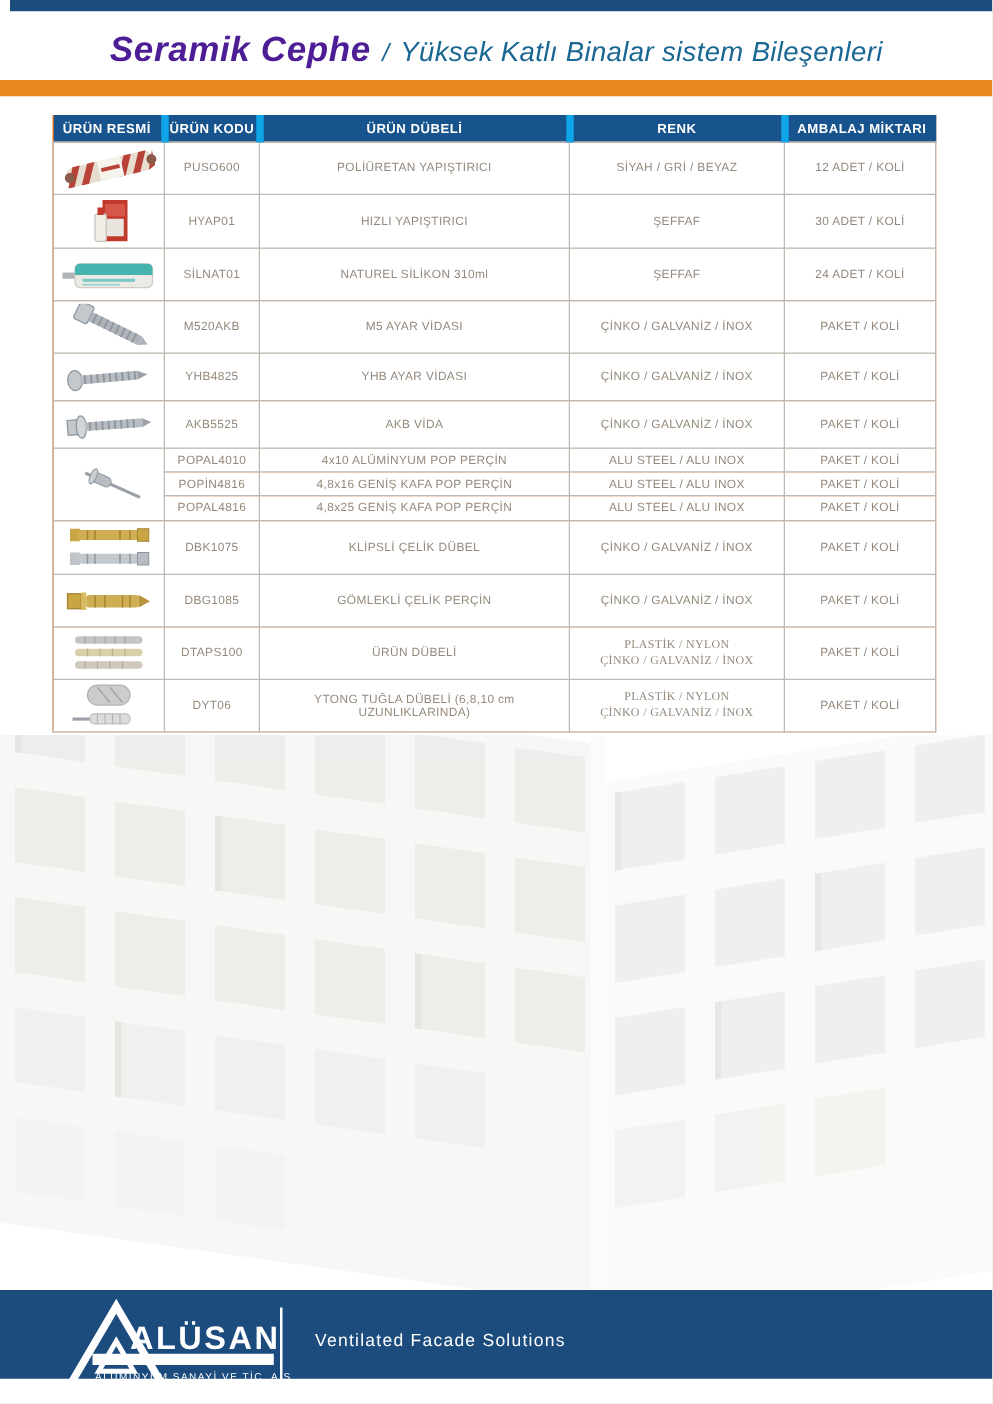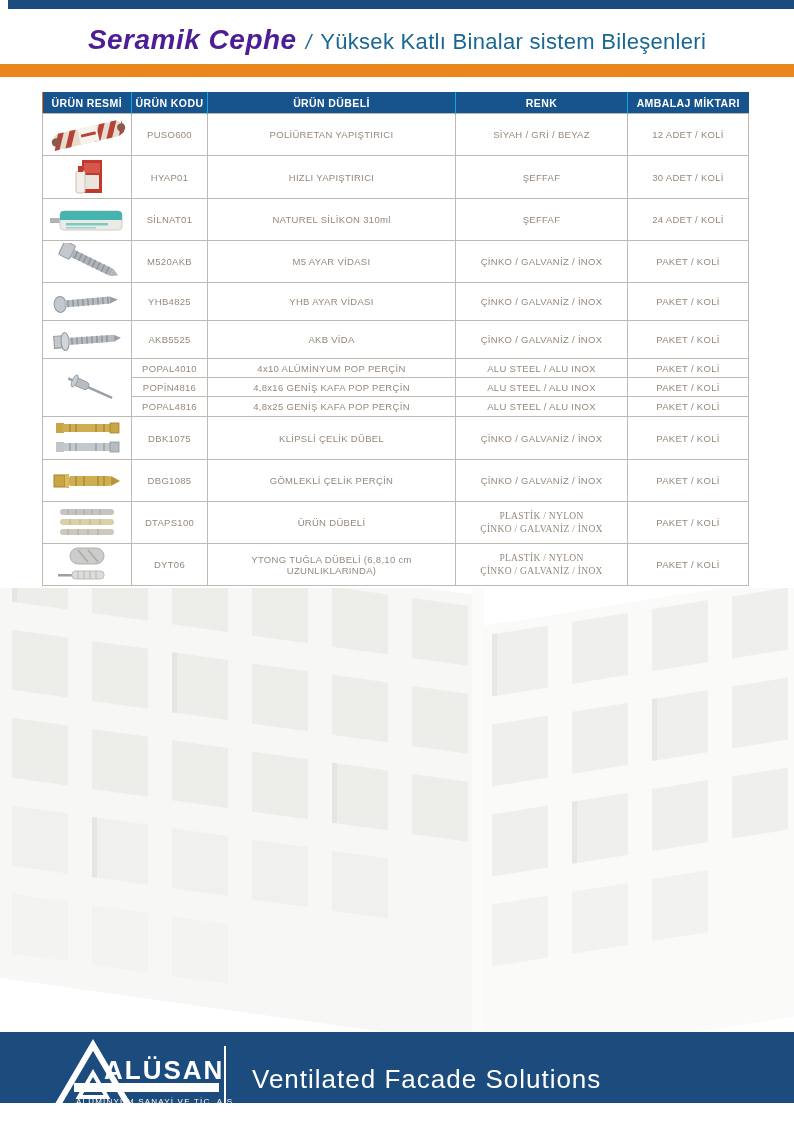--- a/index.html
+++ b/index.html
@@ -9,47 +9,47 @@
   }
   
   .topbar{position:absolute;left:8px;top:0;width:786px;height:9px;background:#1c4b7d;}
   
   .title-wrap{
     position:absolute;left:0;top:24px;width:794px;height:40px;
     display:flex;align-items:baseline;justify-content:center;gap:9px;white-space:nowrap;
   }
   .title-primary{font-size:28px;font-weight:bold;font-style:italic;color:#4c1d95;letter-spacing:0.5px;}
   .title-sep{font-size:20px;font-style:italic;color:#1a6793;}
-  .title-secondary{font-size:22px;color:#1a6793;letter-spacing:0.3px;}
+  .title-secondary{font-size:22px;font-style:italic;color:#1a6793;letter-spacing:0.3px;}
   .orange-bar{position:absolute;left:0;top:64px;width:794px;height:13px;background:#e9861d;}
   
   table.products{
     position:absolute;left:42px;top:92px;width:706px;
     border-collapse:collapse;table-layout:fixed;z-index:3;background:#f97316;
   }
   table.products th{
     background:#17538c;color:#ffffff;font-size:10.5px;font-weight:bold;
-    letter-spacing:0.4px;height:21px;border-left:1px solid #0ea5e9;padding:0;text-align:center;
+    letter-spacing:0.4px;height:21px;border-left:6px solid #0ea5e9;padding:0;text-align:center;
   }
   table.products th:first-child{border-left:none;}
   table.products td{
     border:1px solid #bdb9b3;color:#95897d;font-size:9.5px;letter-spacing:0.3px;
     text-align:center;vertical-align:middle;padding:1px 3px;background:#fff;
   }
   td.img-cell{padding:0;}
   td.img-cell svg{display:block;margin:0 auto;}
   .renk-two div{line-height:13px;font-family:Liberation Serif, serif;}
   
   .watermark{position:absolute;left:0;top:588px;z-index:1;}
   
   .footer{position:absolute;left:0;top:1032px;width:794px;height:71px;background:#1c4b7d;z-index:4;}
   .footer-logo{position:absolute;left:46px;top:6px;}
   .footer-divider{position:absolute;left:224px;top:14px;width:2px;height:62px;background:#ffffff;}
   .footer-slogan{
-    position:absolute;left:252px;top:32px;color:#ffffff;font-size:26px;
+    position:absolute;left:252px;top:32px;color:#ffffff;font-size:14px;
     letter-spacing:1px;white-space:nowrap;
   }
 </style>
 </head>
 <body>
 
 <div class="page">
 
   <div class="topbar"></div>
 

